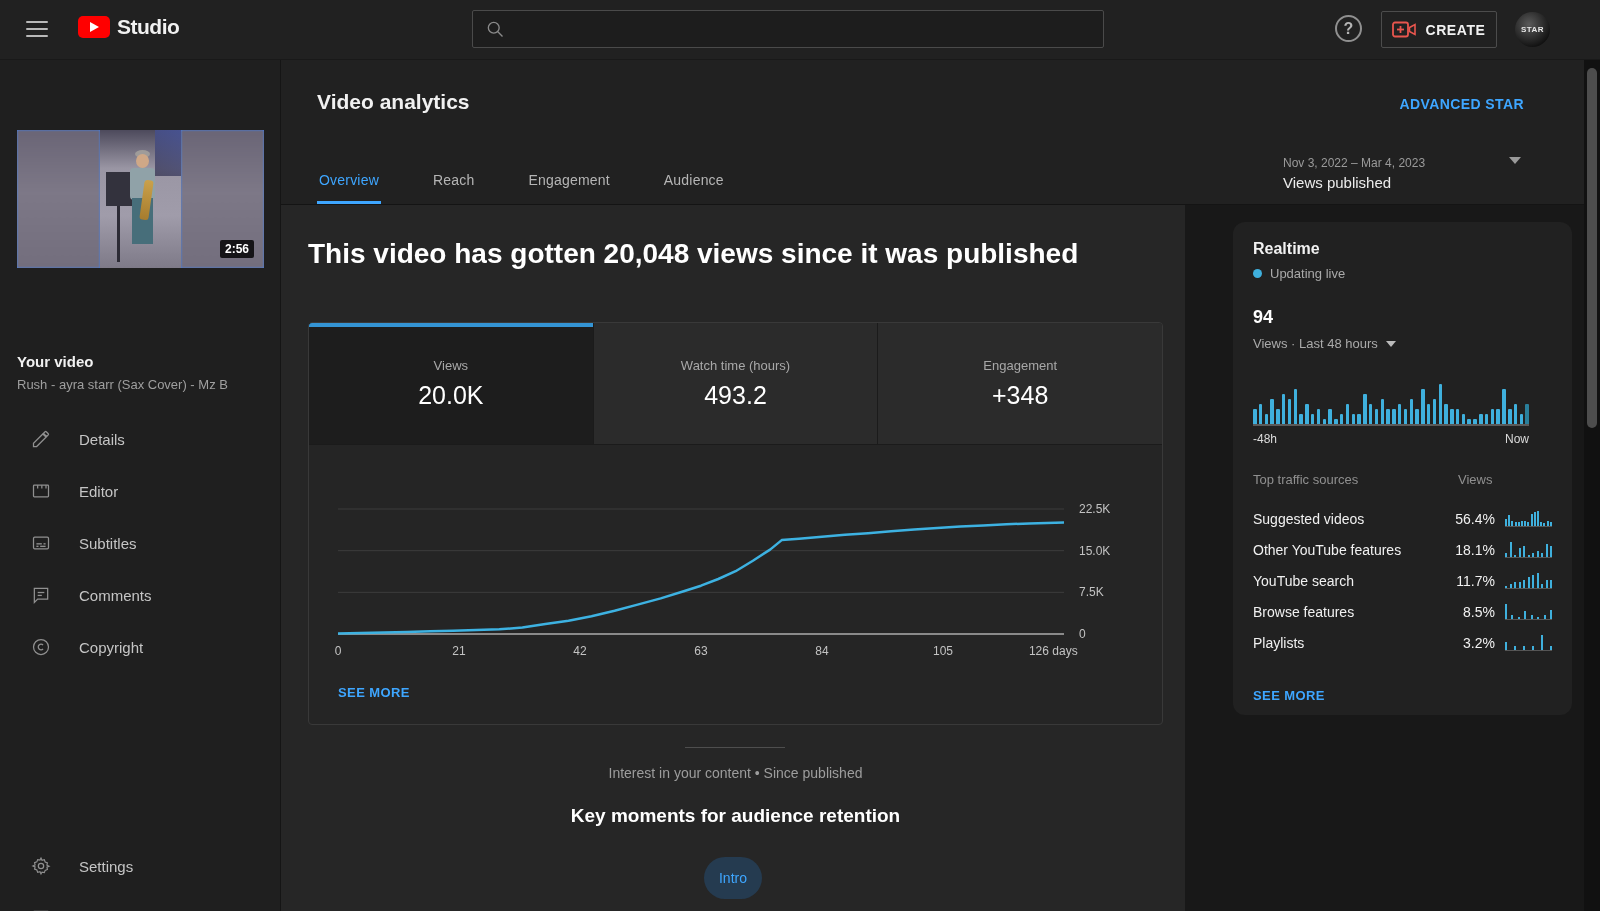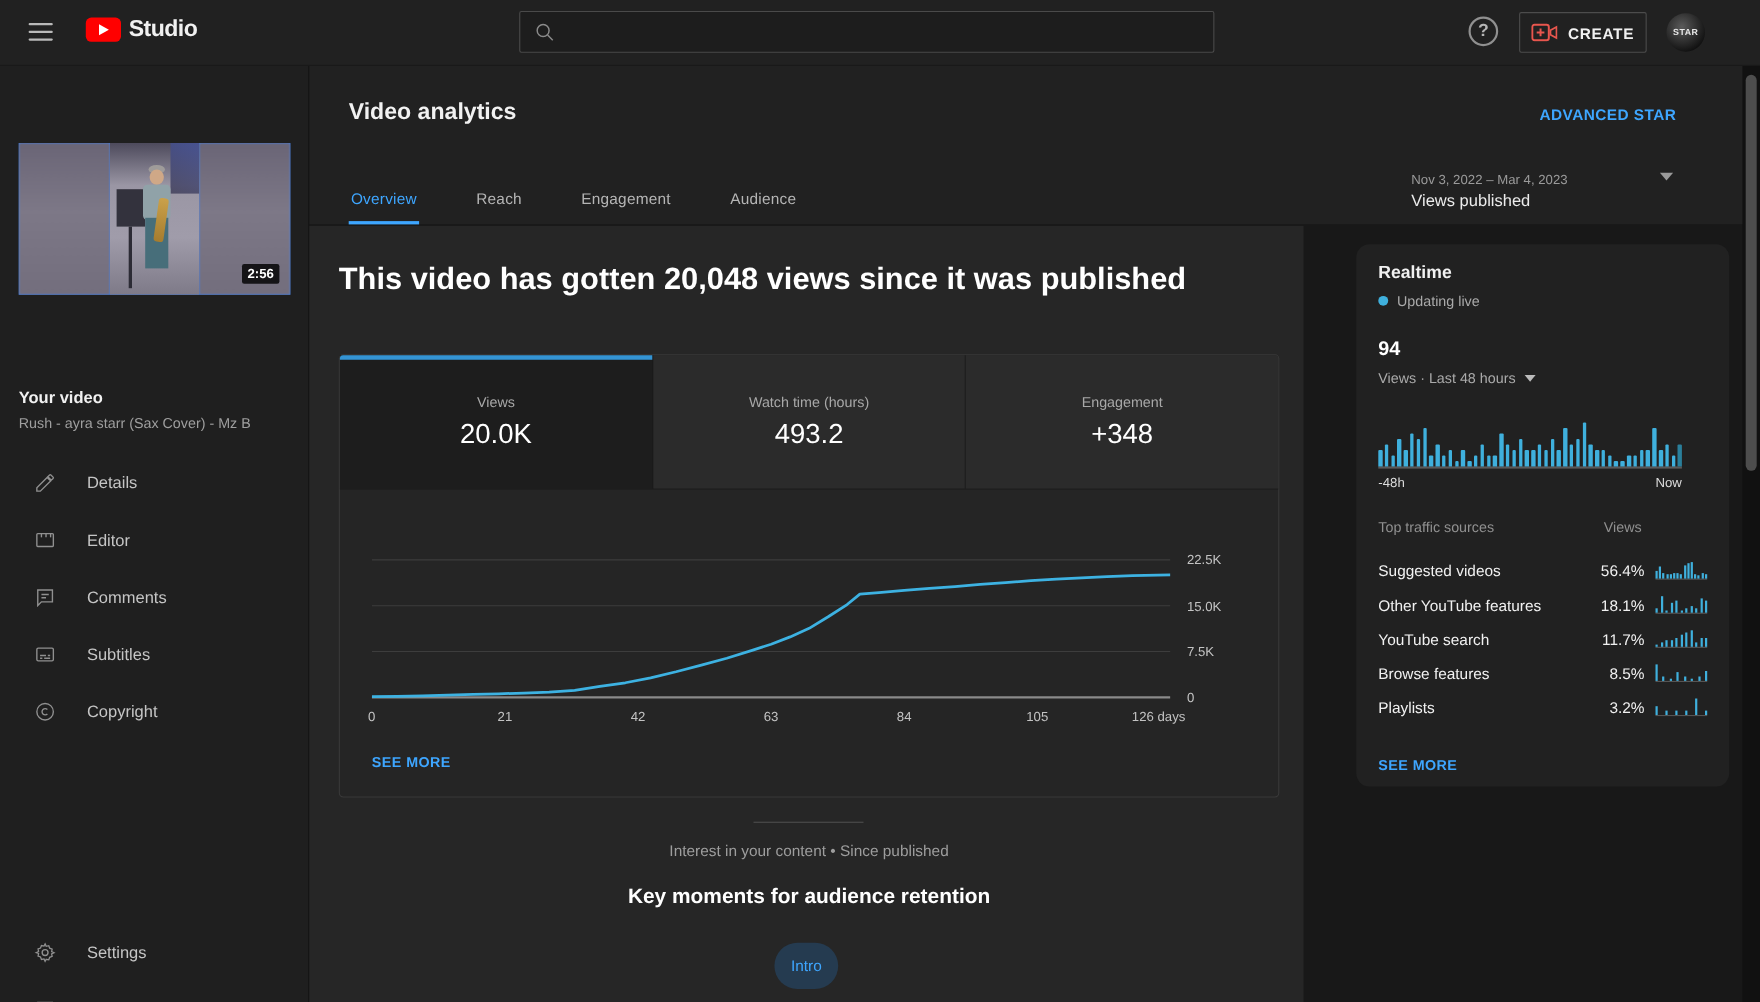--- a/index.html
+++ b/index.html
@@ -224,38 +224,38 @@
           <line x1="8" y1="5" x2="8" y2="9" stroke="#909090" stroke-width="1.5"></line>
             <line x1="13" y1="5" x2="13" y2="9" stroke="#909090" stroke-width="1.5"></line>
             <line x1="18" y1="5" x2="18" y2="9" stroke="#909090" stroke-width="1.5"></line>
           </svg>
       </span>
       <span class="mi-label">Editor</span>
     </div>
     <div class="menu-item">
       <span class="mi-icon">
         <svg width="20" height="20" viewBox="0 0 24 24">
-            <path d="M4 4 h16 v13 h-12 l-4 4 Z" fill="none" stroke="#909090" stroke-width="1.5"></path>
-          <line x1="8" y1="9" x2="16" y2="9" stroke="#909090" stroke-width="1.5"></line>
-            <line x1="8" y1="12.5" x2="13" y2="12.5" stroke="#909090" stroke-width="1.5"></line>
-          </svg>
-      </span>
-      <span class="mi-label">Comments</span>
-    </div>
-    <div class="menu-item">
-      <span class="mi-icon">
-        <svg width="20" height="20" viewBox="0 0 24 24">
             <rect x="3" y="5" width="18" height="14" rx="1.5" fill="none" stroke="#909090" stroke-width="1.5"></rect>
           <line x1="6.5" y1="13" x2="13" y2="13" stroke="#909090" stroke-width="1.6"></line>
             <line x1="15" y1="13" x2="17.5" y2="13" stroke="#909090" stroke-width="1.6"></line>
           <line x1="6.5" y1="16" x2="9" y2="16" stroke="#909090" stroke-width="1.6"></line>
             <line x1="11" y1="16" x2="17.5" y2="16" stroke="#909090" stroke-width="1.6"></line>
           </svg>
       </span>
       <span class="mi-label">Subtitles</span>
+    </div>
+    <div class="menu-item">
+      <span class="mi-icon">
+        <svg width="20" height="20" viewBox="0 0 24 24">
+            <path d="M4 4 h16 v13 h-12 l-4 4 Z" fill="none" stroke="#909090" stroke-width="1.5"></path>
+          <line x1="8" y1="9" x2="16" y2="9" stroke="#909090" stroke-width="1.5"></line>
+            <line x1="8" y1="12.5" x2="13" y2="12.5" stroke="#909090" stroke-width="1.5"></line>
+          </svg>
+      </span>
+      <span class="mi-label">Comments</span>
     </div>
     <div class="menu-item">
       <span class="mi-icon">
         <svg width="20" height="20" viewBox="0 0 24 24">
             <circle cx="12" cy="12" r="9" fill="none" stroke="#909090" stroke-width="1.5"></circle>
           <path d="M14.5 9.6 a3.4 3.4 0 1 0 0 4.8" fill="none" stroke="#909090" stroke-width="1.5"></path>
           </svg>
       </span>
       <span class="mi-label">Copyright</span>
     </div>

